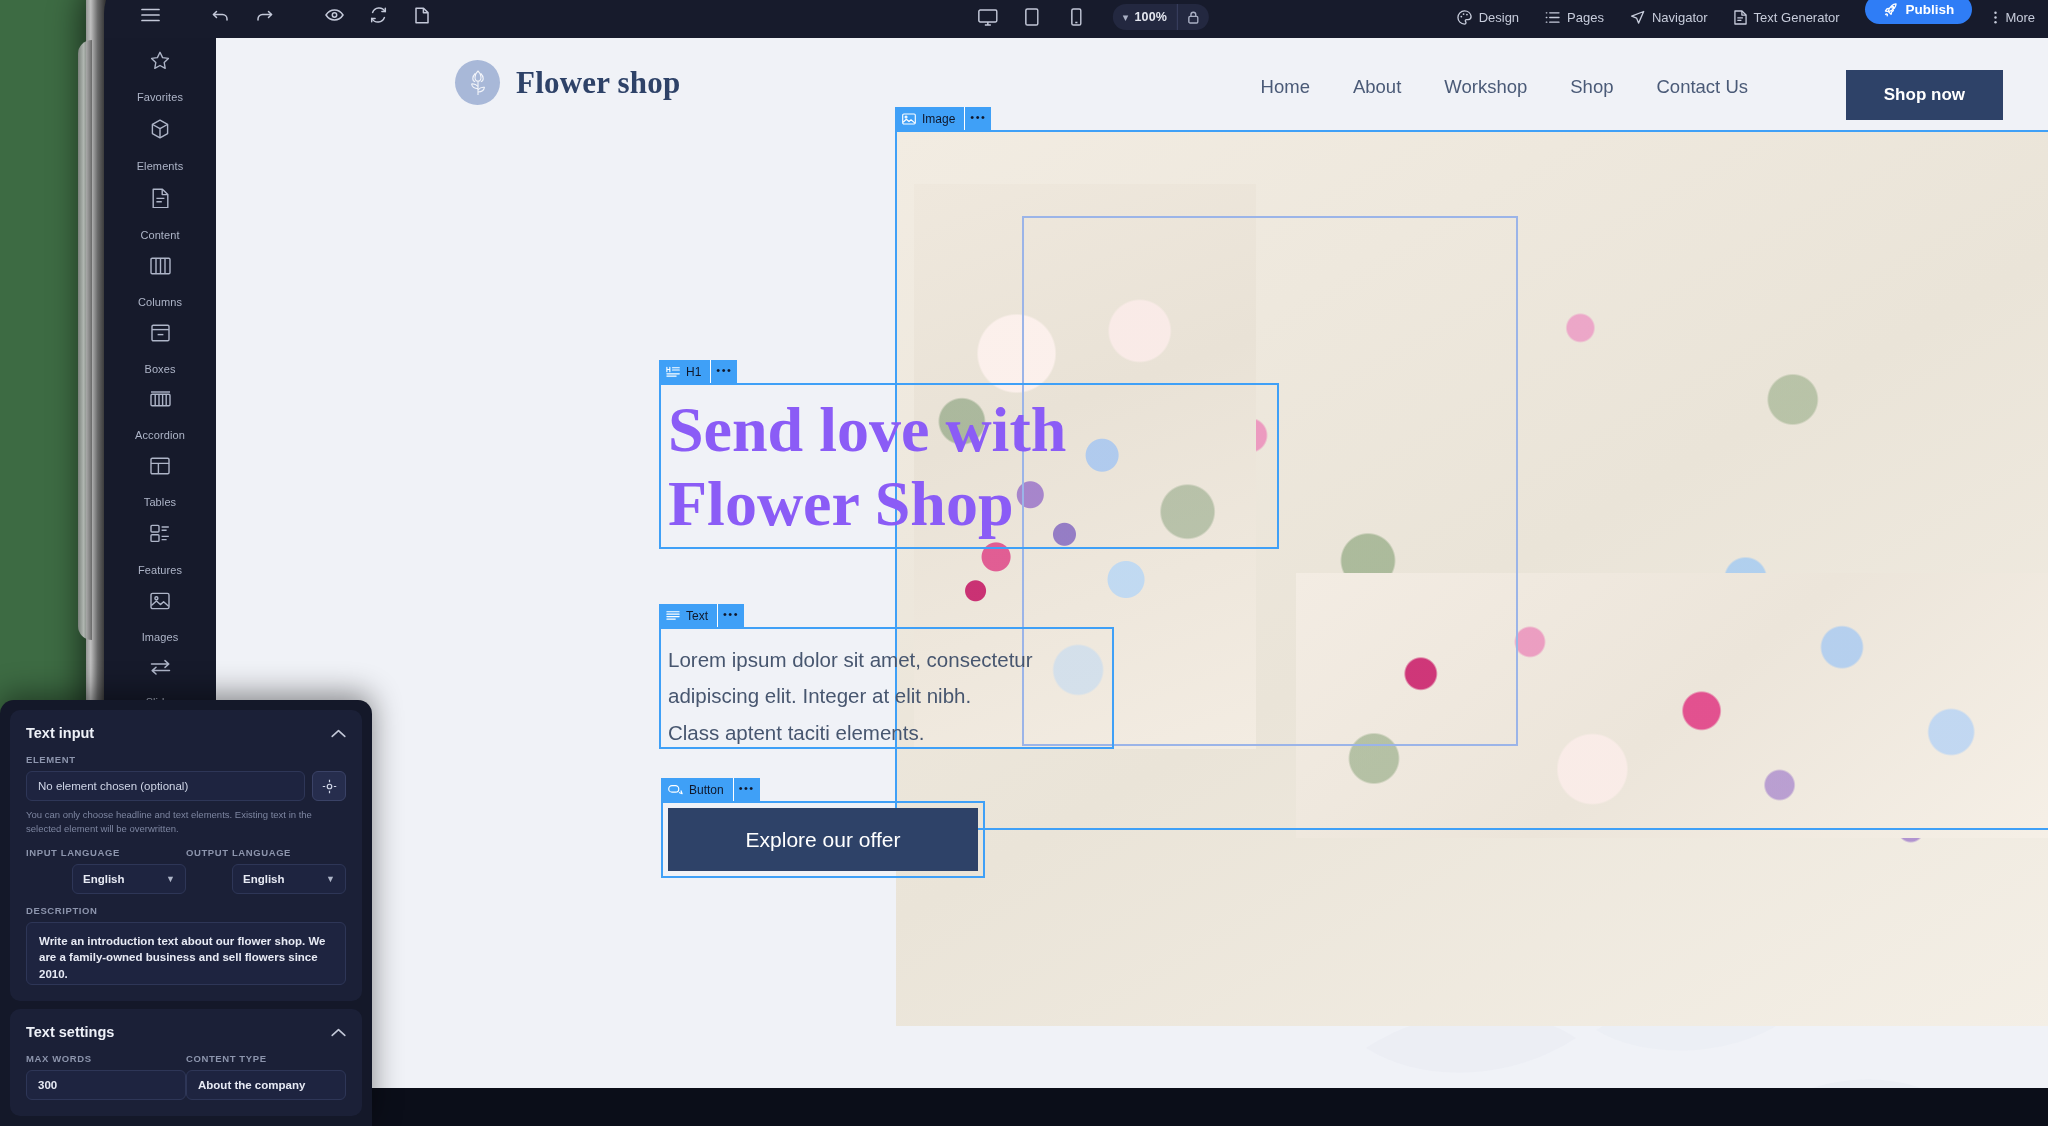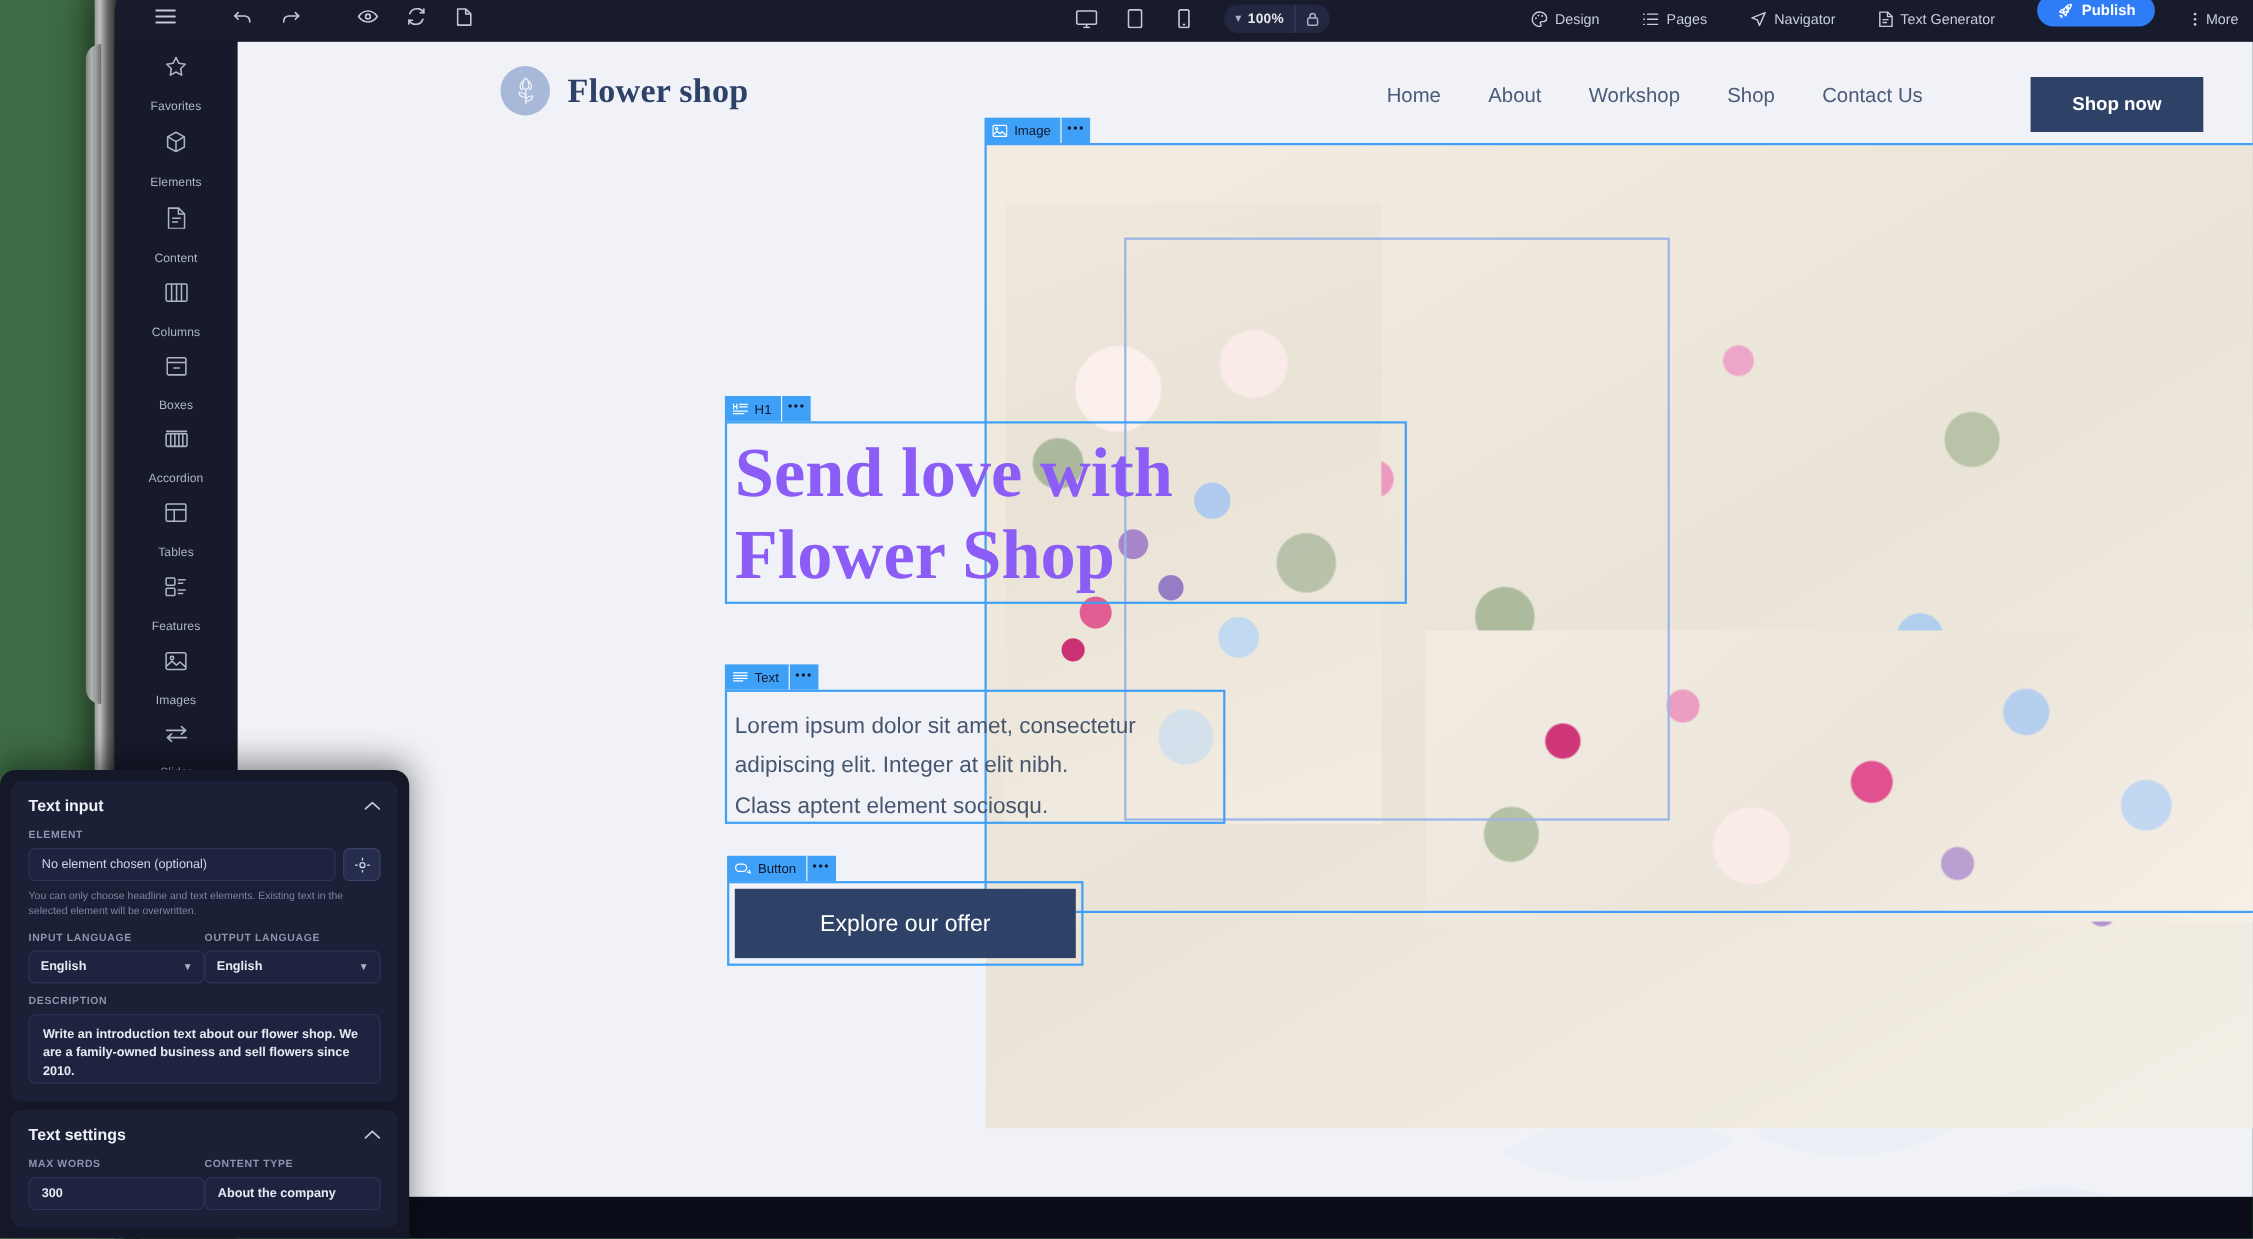--- a/index.html
+++ b/index.html
@@ -67,21 +67,21 @@
   .zoom-pill {
     display:flex;align-items:center; height:26px;
     background:#232840; border-radius:13px;
     margin-left: 10px; overflow:hidden;
   }
   .zoom-chev { padding: 0 6px 0 10px; color:#aab0c4; font-size:11px; line-height:1;}
   .zoom-val { color:#e4e7f0; font-size:12.5px; font-weight:700; padding-right:10px; letter-spacing:.2px;}
   .zoom-lock { border-left:1px solid #3a4060; padding: 0 10px; color:#aab0c4; display:flex;align-items:center;height:100%;}
   .tb-right {
     position:absolute; right:30px; bottom:5px;
-    display:flex; align-items:center; gap:17px; height:32px;
+    display:flex; align-items:center; gap:4px; height:32px;
   }
   .tb-item {
     display:flex;align-items:center;gap:7px;
     color:#c7ccdb; font-size:13px; padding:6px 11px; border-radius:7px;
     white-space:nowrap;
   }
   .tb-item svg { display:block; }
   .publish-btn {
     display:flex;align-items:center;gap:8px;
     background:#2f7df6; color:#fff; font-size:13.5px; font-weight:700;
@@ -239,21 +239,21 @@
   .input.val { color:#e7eaf4; font-weight:700; }
   .input-wrap { display:flex; gap:7px; align-items:stretch;}
   .pick-btn {
     width:34px; background:#262d4d; border:1px solid #3a4266; border-radius:6px;
     display:flex;align-items:center;justify-content:center; color:#cfd5e6;
   }
   .hint { color:#7d85a0; font-size:9.5px; line-height:1.45; margin-top:7px;}
   .select {
     background:#1e2440;border:1px solid #2e3657;border-radius:6px;
     color:#e7eaf4;font-size:11.5px;font-weight:700;padding:8px 10px;
-    display:flex;align-items:center;justify-content:space-between; min-height:30px;
+    display:flex;align-items:center;justify-content:space-between; min-height:30px;margin-left:46px;
   }
   .sel-arrow { font-size:9px; color:#aeb5c8;}
   .textarea {
     background:#1e2440;border:1px solid #2e3657;border-radius:6px;
     color:#e7eaf4;font-size:11.5px;font-weight:700;line-height:1.45;
     padding:10px 12px; height:63px;
   }
   .mt10 { margin-top:11px; }
 </style>
 </head>
@@ -599,21 +599,21 @@
         <svg width="14" height="12" viewBox="0 0 16 13" fill="none" stroke="#fff" stroke-width="1.3" stroke-linecap="round">
             <path d="M1 1.6h14M1 4.4h14M1 7.2h14M1 10h9.6"></path>
           </svg>
         <span>Text</span>
       </span>
       <span class="badge-dots">•••</span>
     </div>
     <div class="body-text">
       <div>Lorem ipsum dolor sit amet, consectetur</div>
       <div>adipiscing elit. Integer at elit nibh.</div>
-      <div>Class aptent element sociosqu.</div>
+      <div>Class aptent taciti elements.</div>
     </div>
 
     <div class="sel-box" style="left:445px; top:763px; width:324px; height:77px;"></div>
     <div class="badge-bar" style="left:445px; top:740px;">
       <span class="badge-main">
         <svg width="15" height="11" viewBox="0 0 17 12" fill="none" stroke="#fff" stroke-width="1.3" stroke-linejoin="round">
             <rect x=".8" y="1.6" width="11.4" height="7.4" rx="3.7"></rect>
             <path d="M12.4 9.4l3.6 1.4-1.4-3.6"></path>
           </svg>
         <span>Button</span>

